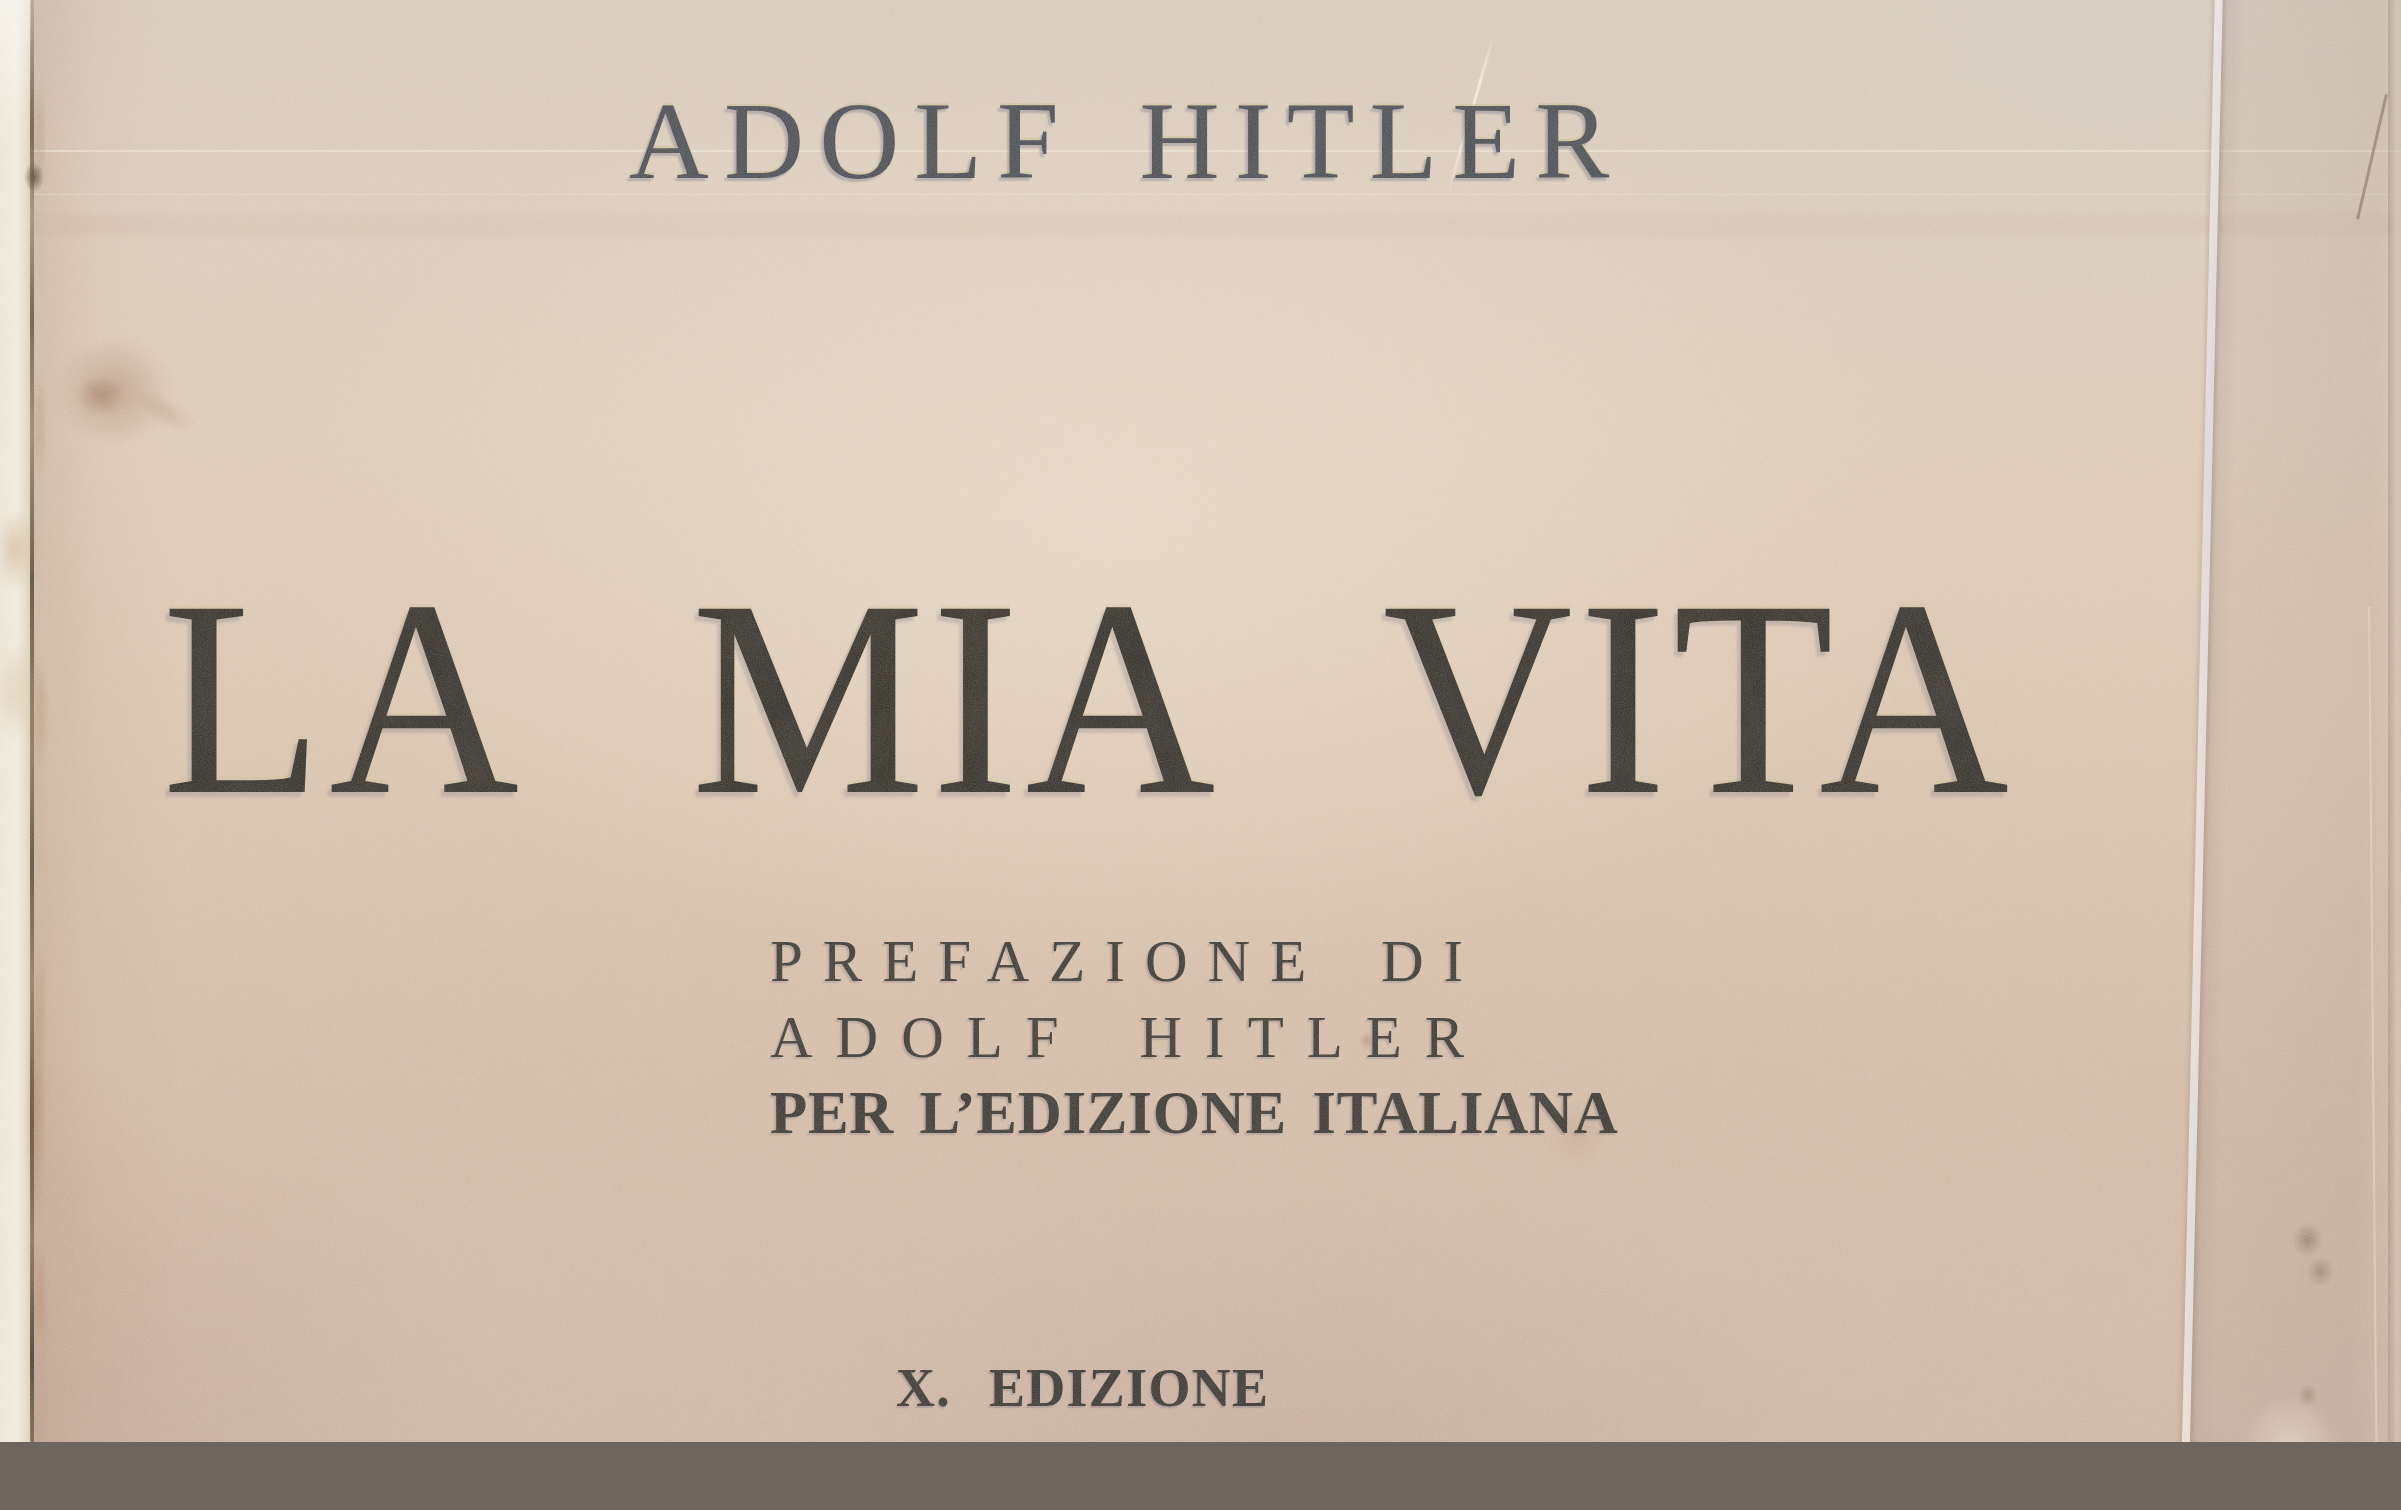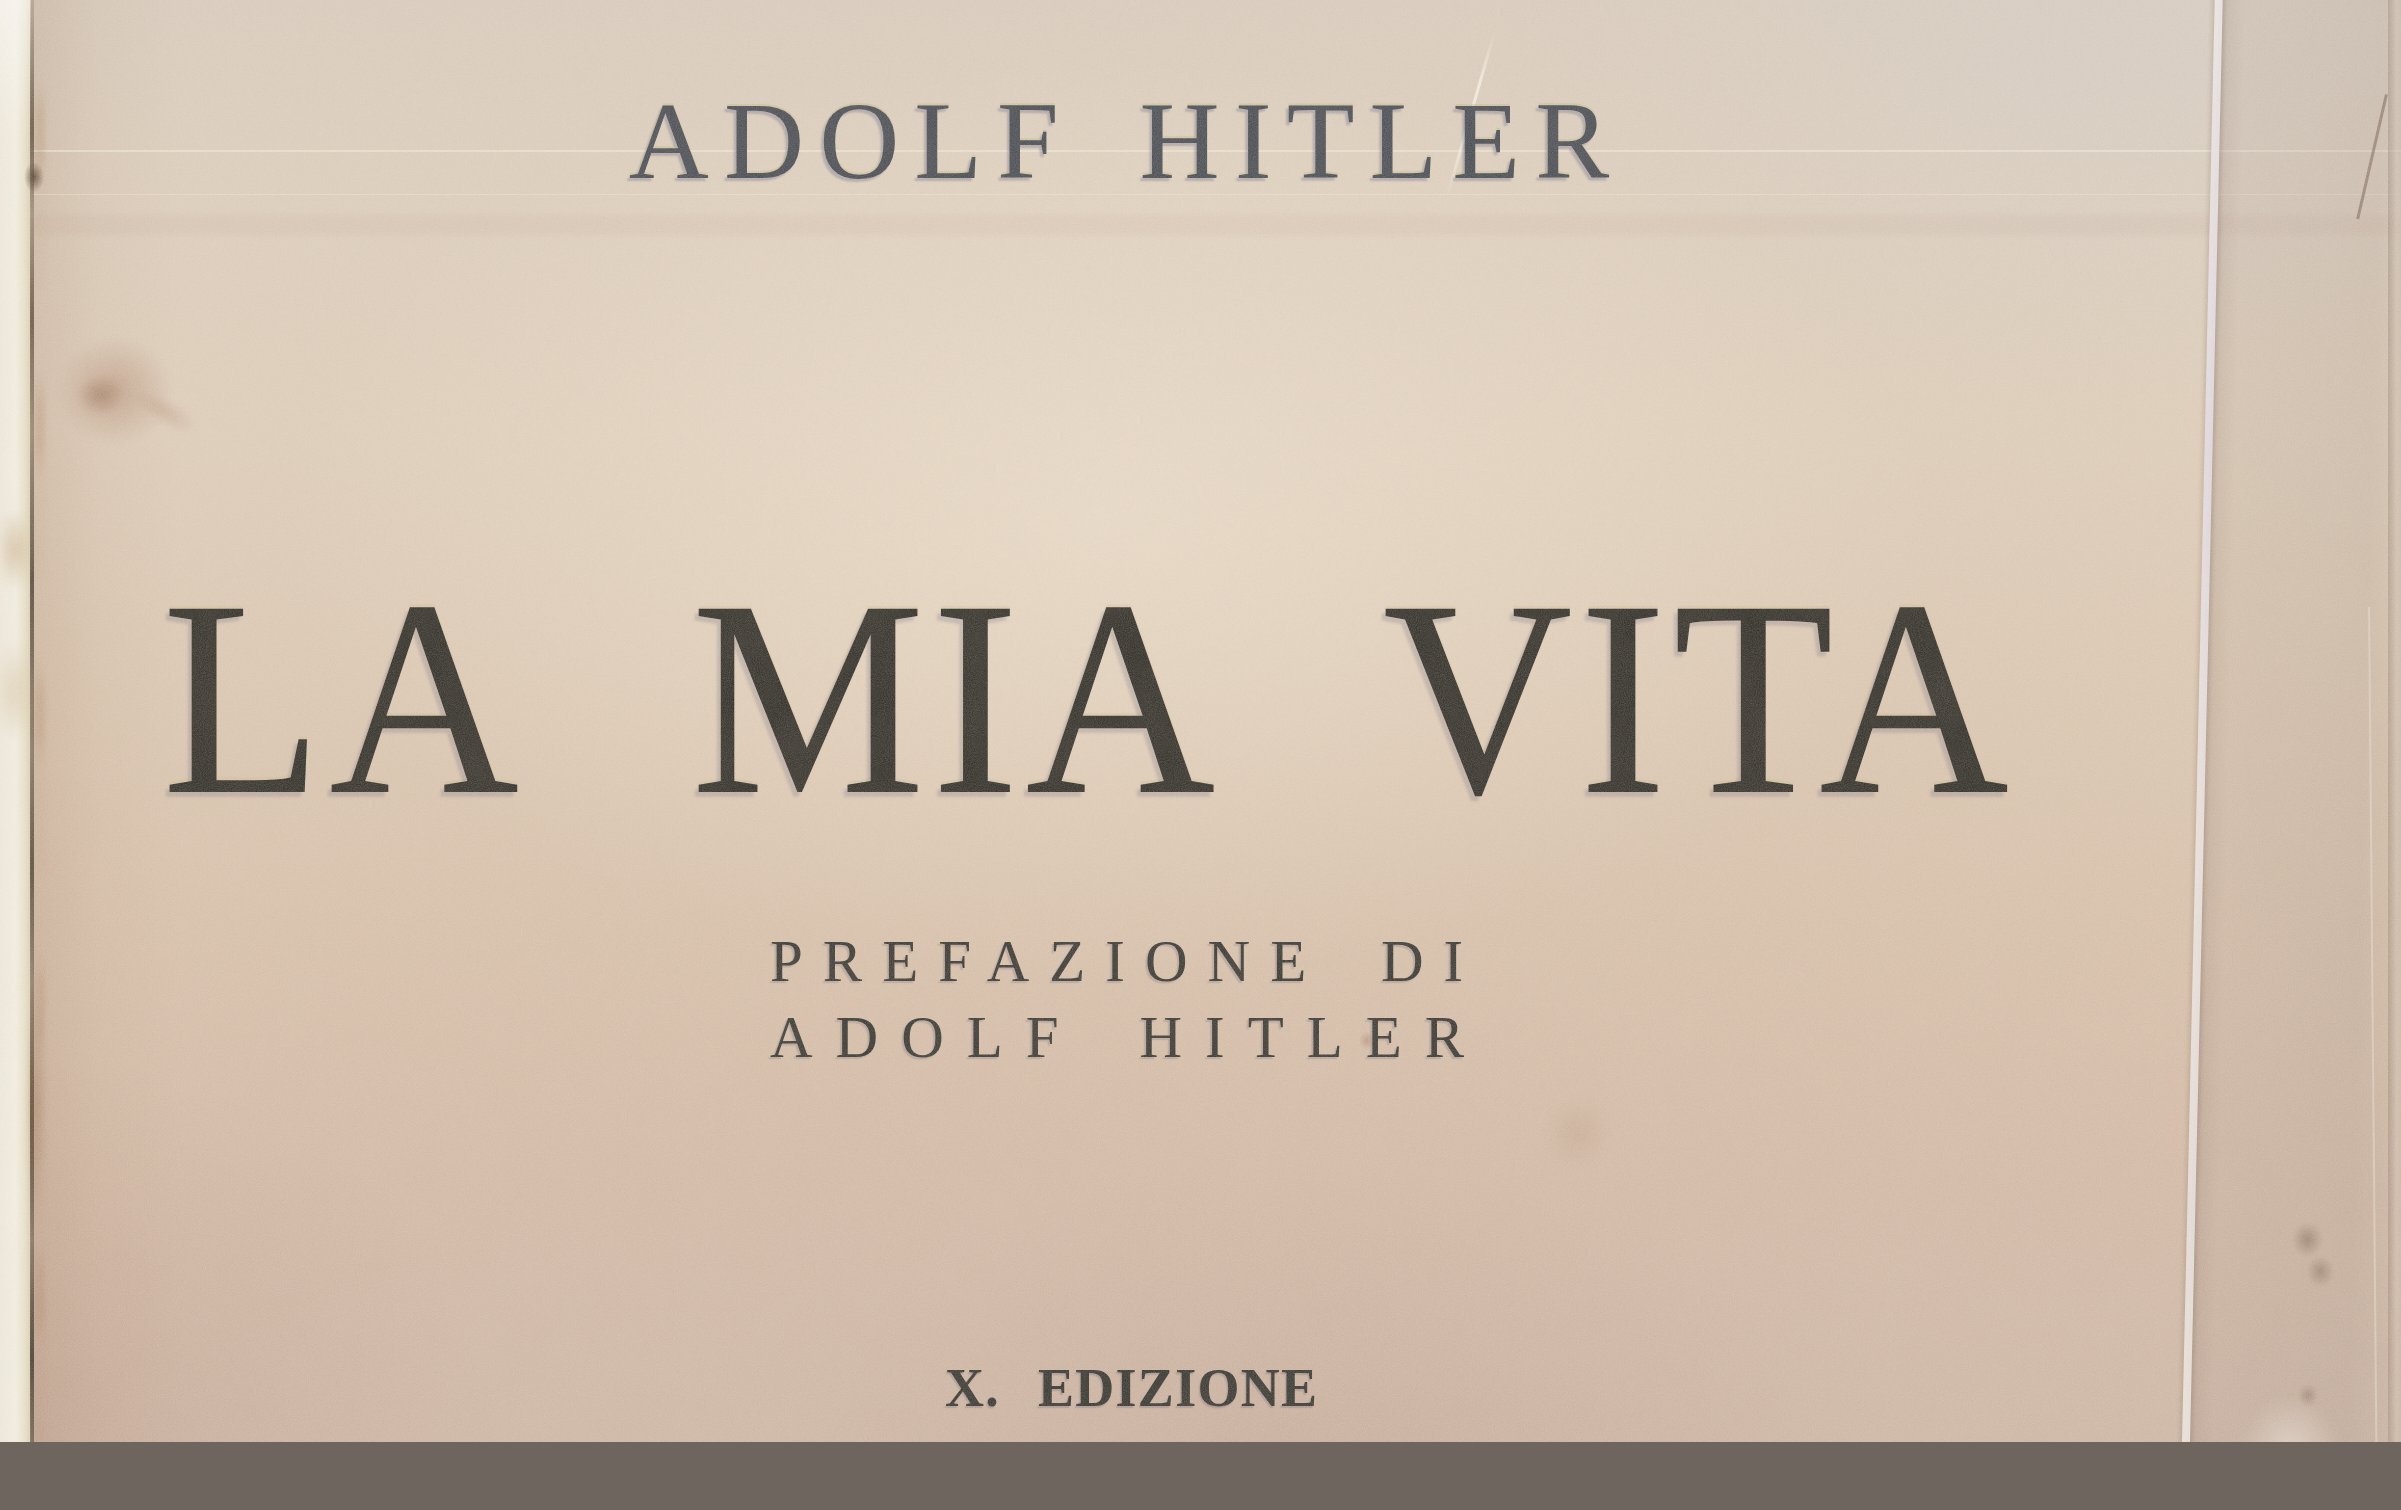--- a/index.html
+++ b/index.html
@@ -110,21 +110,21 @@
     transform:scaleX(.94);transform-origin:left top;
     text-shadow:-4px 4.7px 2.7px rgba(75,75,105,.22), 0 -2.7px 0.7px rgba(190,180,120,.25);
   }
   .preface{left:758px;top:923px;color:#2e2d28;margin-left:12px;}
   .pline{position:static;display:block;white-space:nowrap;line-height:76px;font-size:59px;
     text-shadow:-2px 2px 1.3px rgba(75,75,105,.25);}
   .pl1{letter-spacing:20px;word-spacing:20px;}
   .pl2{letter-spacing:23px;word-spacing:20px;}
   .pl3{font-weight:bold;font-size:61px;letter-spacing:0.7px;word-spacing:9.4px;}
   .edition{
-    left:945px;top:1361px;font-size:54px;font-weight:bold;letter-spacing:1.3px;word-spacing:23px;color:#2c2b26;
+    left:896px;top:1361px;font-size:54px;font-weight:bold;letter-spacing:1.3px;word-spacing:23px;color:#2c2b26;
     text-shadow:-1.3px 2px 1.3px rgba(75,75,105,.28);
   }
   
   .noise{left:0;top:0;pointer-events:none;}
 </style>
 </head>
 <body>
 
 <div class="stage">
   <div class="paper"></div>
@@ -159,20 +159,21 @@
   <div class="stain s7b"></div>
   <div class="stain s7c"></div>
   <div class="stain s8"></div>
 
   <div class="txt author">ADOLF HITLER</div>
   <div class="txt title">LA MIA VITA</div>
 
   <div class="preface">
     <span class="pline pl1">PREFAZIONE DI</span>
     <span class="pline pl2">ADOLF HITLER</span>
+    <span class="pline pl3">PER L’EDIZIONE ITALIANA</span>
   </div>
 
   <div class="txt edition">X. EDIZIONE</div>
 
   <svg class="noise" width="2401" height="1510" viewBox="0 0 3560 2239">
     <defs>
       <filter id="grainLight" x="0" y="0" width="100%" height="100%">
         <feTurbulence type="fractalNoise" baseFrequency="0.7" numOctaves="2" seed="7" stitchTiles="stitch"></feTurbulence>
         <feColorMatrix type="matrix" values="0 0 0 0 0.95  0 0 0 0 0.91  0 0 0 0 0.84  0 0 0 0.55 0"></feColorMatrix>
       </filter>

